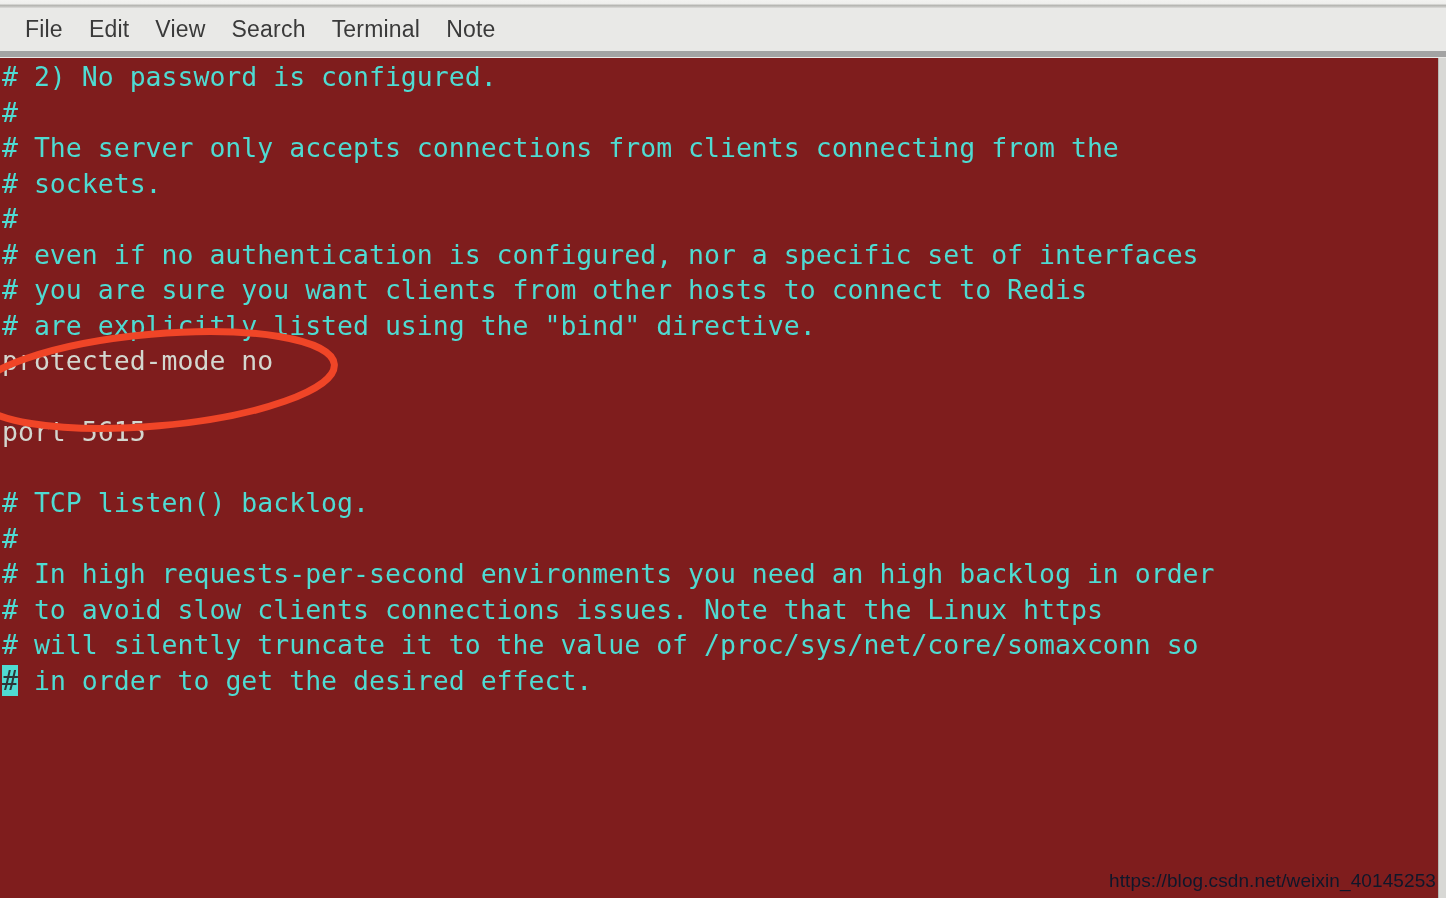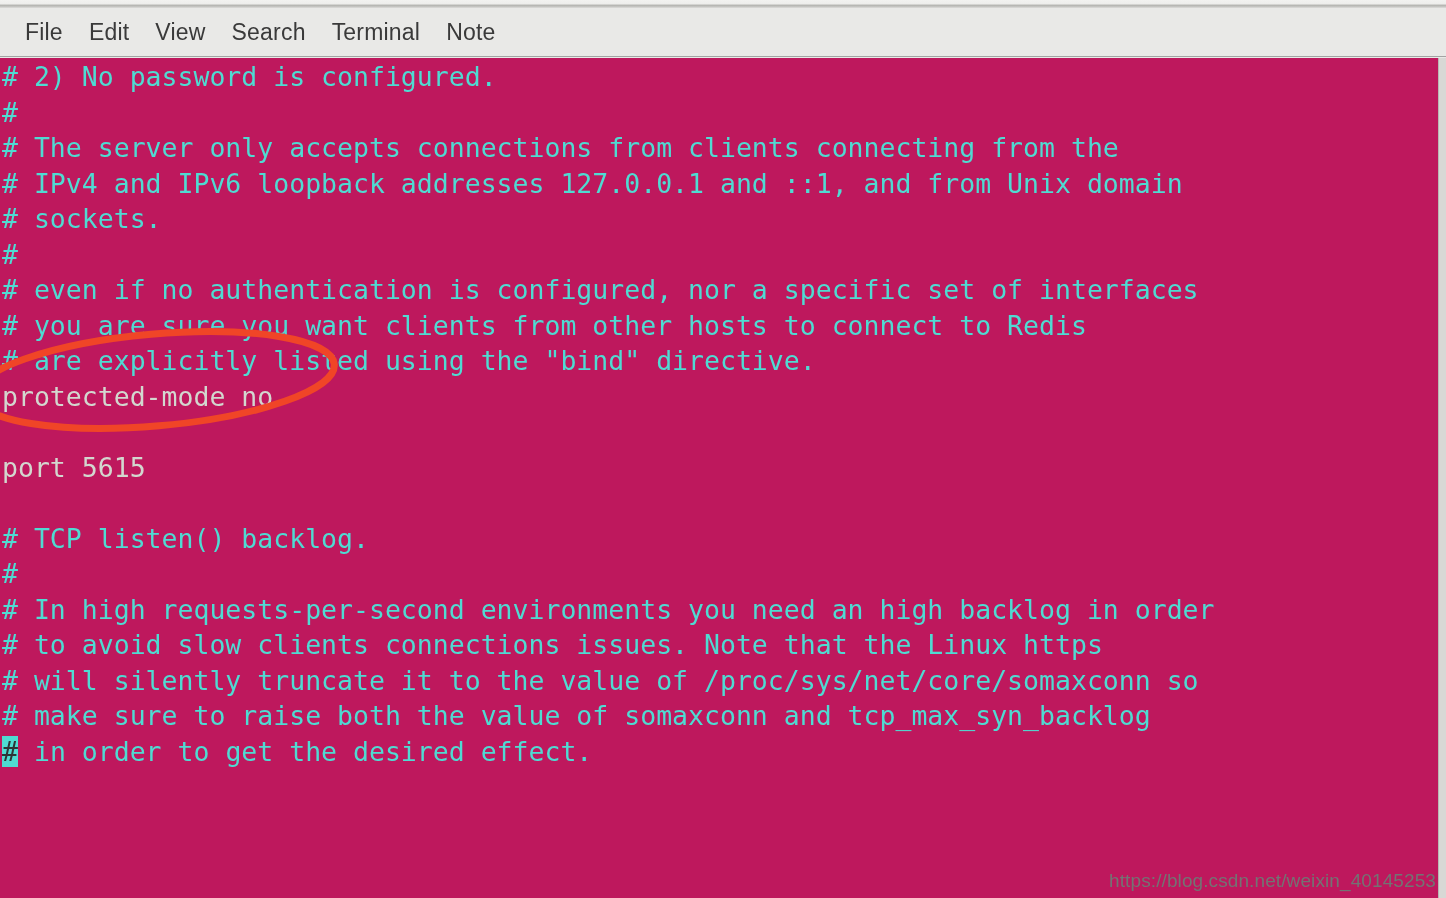--- a/index.html
+++ b/index.html
@@ -33,21 +33,21 @@
     background: linear-gradient(to bottom, #f2f2f0 0%, #eeeeec 45%, #b4b4b0 70%, #dedddb 100%);
   }
 
   
   #menubar {
     position: absolute;
     left: 0; top: 8px;
     width: 1446px;
     height: 49px;
     background: #e9e9e7;
-    border-bottom: 1px solid #a3a3a3;
+    border-bottom: 6px solid #a3a3a3;
     box-sizing: border-box;
     display: flex;
     align-items: center;
     padding-left: 12px;
   }
   .menu-item {
     font-family: "Liberation Sans", sans-serif;
     font-size: 23px;
     color: #3a3a3a;
     padding: 2px 13px;
@@ -56,21 +56,21 @@
     letter-spacing: 0.2px;
   }
 
   
   #terminal {
     position: absolute;
     left: 0;
     top: 58px;
     width: 1438px;
     height: 840px;
-    background: #be185d;
+    background: #7f1d1d;
     box-sizing: border-box;
     overflow: hidden;
   }
   #right-border {
     position: absolute;
     left: 1438px;
     top: 58px;
     width: 8px;
     height: 840px;
     background: #d8d8d5;
@@ -115,21 +115,21 @@
   }
   #annotation svg { display: block; overflow: visible; }
 
   
   #watermark {
     position: absolute;
     right: 10px;
     bottom: 6px;
     font-family: "Liberation Sans", sans-serif;
     font-size: 19px;
-    color: #737373;
+    color: #0f172a;
     letter-spacing: 0.1px;
     white-space: nowrap;
     text-align: center;
   }
 </style>
 </head>
 <body>
 
 <div id="window">
 
@@ -142,36 +142,34 @@
       <div class="menu-item">Search</div>
       <div class="menu-item">Terminal</div>
       <div class="menu-item">Note</div>
     </div>
 
   <div id="terminal">
     <div id="lines">
         <div class="tline"># 2) No password is configured.</div>
         <div class="tline">#</div>
         <div class="tline"># The server only accepts connections from clients connecting from the</div>
-        <div class="tline"># IPv4 and IPv6 loopback addresses 127.0.0.1 and ::1, and from Unix domain</div>
         <div class="tline"># sockets.</div>
         <div class="tline">#</div>
         <div class="tline"># even if no authentication is configured, nor a specific set of interfaces</div>
         <div class="tline"># you are sure you want clients from other hosts to connect to Redis</div>
         <div class="tline"># are explicitly listed using the "bind" directive.</div>
         <div class="tline cmd">protected-mode no</div>
         <div class="tline blank"></div>
         <div class="tline cmd">port 5615</div>
         <div class="tline blank"></div>
         <div class="tline"># TCP listen() backlog.</div>
         <div class="tline">#</div>
         <div class="tline"># In high requests-per-second environments you need an high backlog in order</div>
         <div class="tline"># to avoid slow clients connections issues. Note that the Linux https</div>
         <div class="tline"># will silently truncate it to the value of /proc/sys/net/core/somaxconn so</div>
-        <div class="tline"># make sure to raise both the value of somaxconn and tcp_max_syn_backlog</div>
         <div class="tline"><span class="cursor-char">#</span><span> in order to get the desired effect.</span></div>
       </div>
   </div>
 
   <div id="right-border"></div>
 
   <div id="annotation">
     <svg width="370" height="100" viewBox="0 0 370 100" xmlns="http://www.w3.org/2000/svg">
       <ellipse cx="185" cy="50" rx="180" ry="46" fill="none" stroke="#f04527" stroke-width="7" transform="rotate(-5 185 50)"></ellipse>
     </svg>

